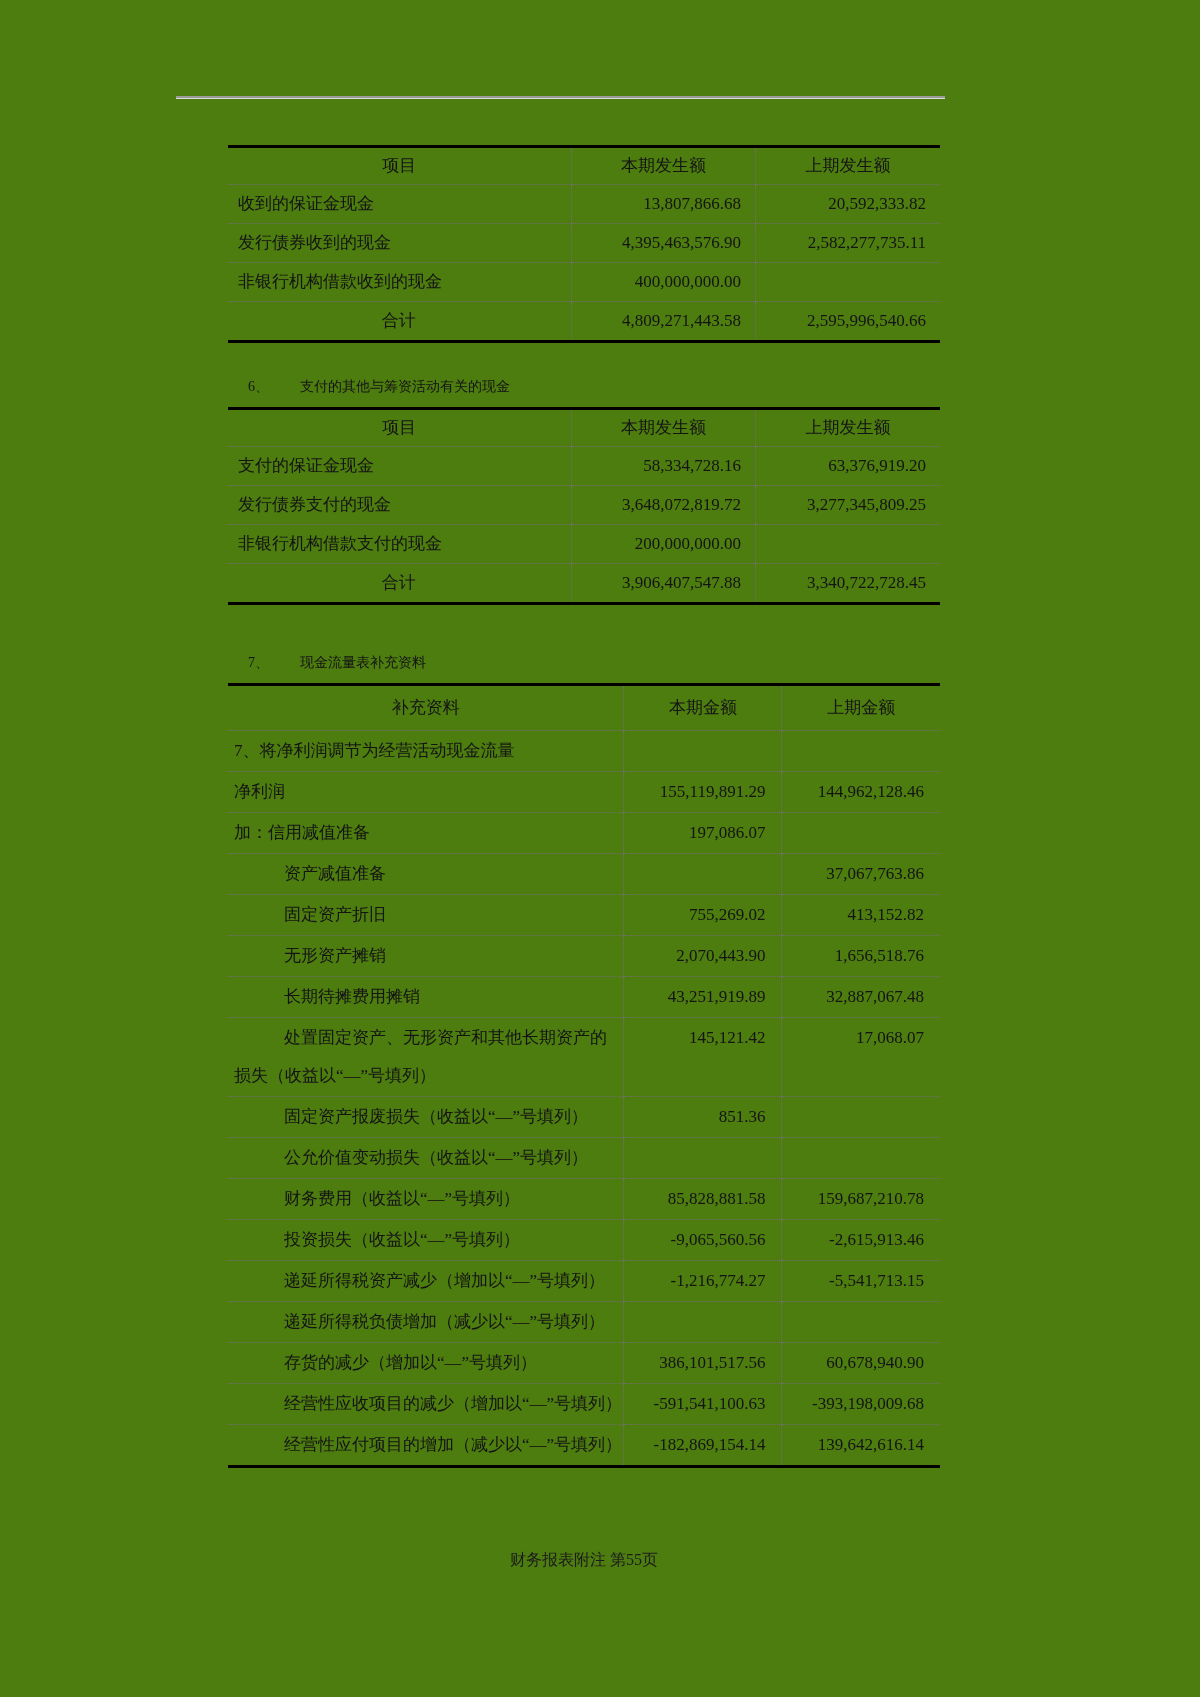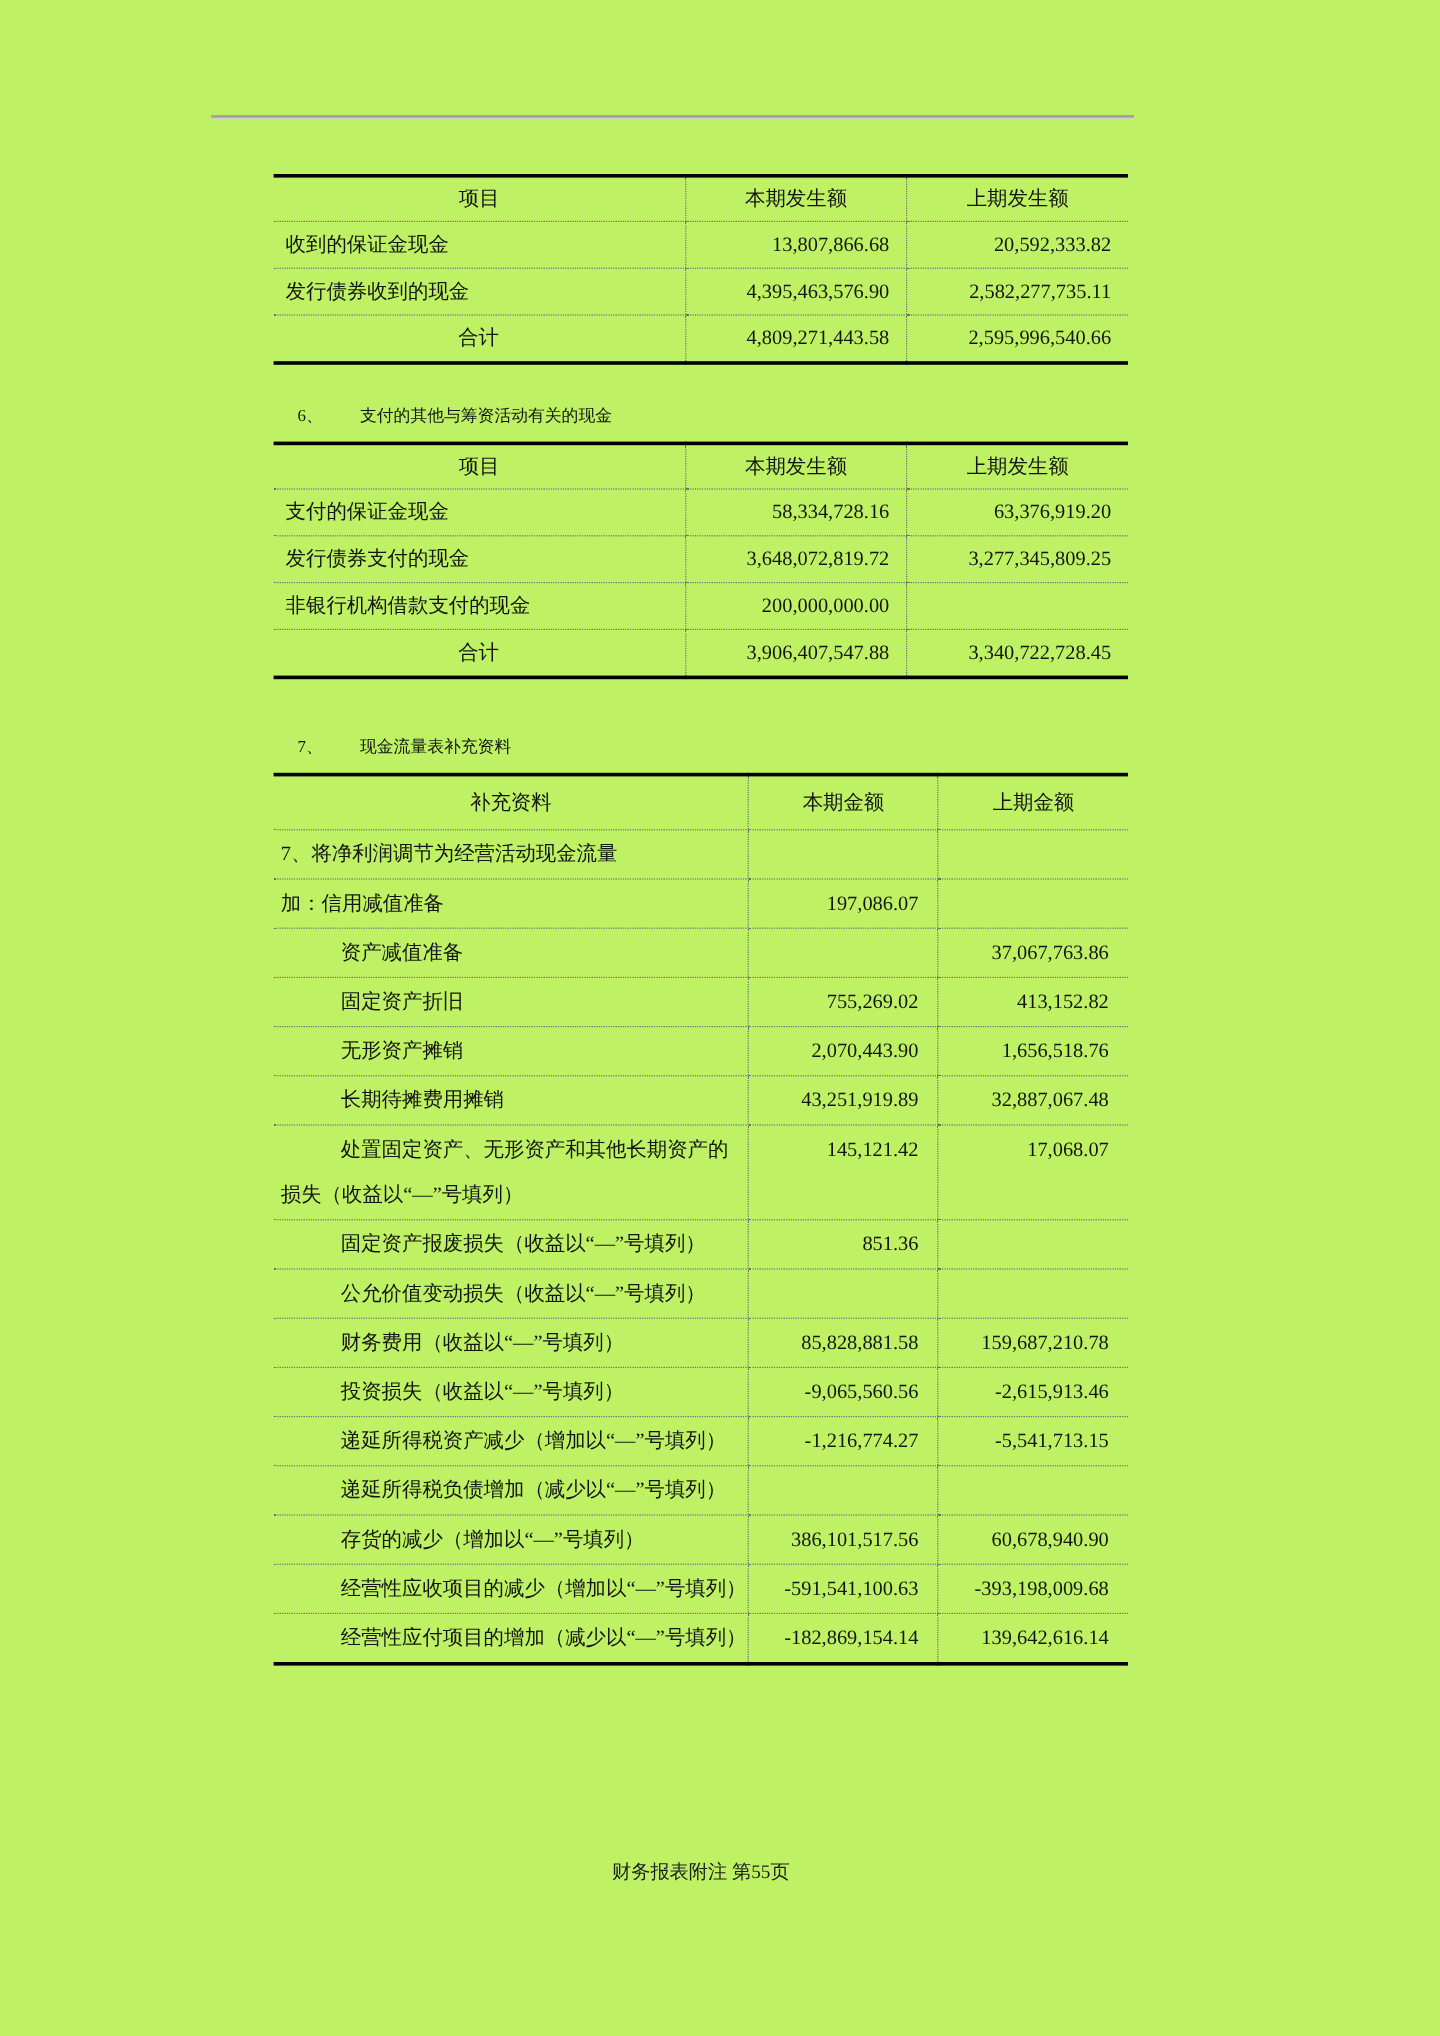--- a/index.html
+++ b/index.html
@@ -1,17 +1,17 @@
 <!DOCTYPE html>
 <html><head>
 <meta charset="utf-8">
 <style>
   html,body{margin:0;padding:0;background:#fafafa;}
   .page{
-    position:relative;width:1200px;height:1697px;background:#bef264;overflow:hidden;
+    position:relative;width:1200px;height:1697px;background:#4d7c0f;overflow:hidden;
     font-family:"Liberation Serif","DejaVu Serif",serif;color:#141414;
   }
   .top-rule{position:absolute;left:176px;top:96px;width:769px;height:2px;
     background:#9b9b9b;border-bottom:1px solid #d8d8d8;}
   .content{position:absolute;left:228px;top:145px;width:712px;}
   table{border-collapse:collapse;width:100%;table-layout:fixed;}
   .fin-table{border-top:3px solid #000;border-bottom:3px solid #000;}
   th{font-weight:normal;}
   th,td{font-size:17px;vertical-align:top;overflow:hidden;}
   thead th{border-bottom:1px dotted #6f6f6f;text-align:center;}
@@ -62,20 +62,25 @@
           <tr class="single">
             <td class="c-label">收到的保证金现金</td>
             <td class="c-num">13,807,866.68</td>
             <td class="c-num">20,592,333.82</td>
           </tr>
           <tr class="single">
             <td class="c-label">发行债券收到的现金</td>
             <td class="c-num">4,395,463,576.90</td>
             <td class="c-num">2,582,277,735.11</td>
           </tr>
+          <tr class="single">
+            <td class="c-label">非银行机构借款收到的现金</td>
+            <td class="c-num">400,000,000.00</td>
+            <td class="c-num"></td>
+          </tr>
           <tr class="total single">
             <td class="c-label">合计</td>
             <td class="c-num">4,809,271,443.58</td>
             <td class="c-num">2,595,996,540.66</td>
           </tr>
         </tbody>
     </table>
 
     <div class="section-heading sh6">
       <span class="sec-num">6、</span><span>支付的其他与筹资活动有关的现金</span>
@@ -133,20 +138,25 @@
           <th>上期金额</th>
         </tr>
       </thead>
       <tbody>
           <tr class="single">
             <td class="c-label">7、将净利润调节为经营活动现金流量</td>
             <td class="c-num"></td>
             <td class="c-num"></td>
           </tr>
           <tr class="single">
+            <td class="c-label">净利润</td>
+            <td class="c-num">155,119,891.29</td>
+            <td class="c-num">144,962,128.46</td>
+          </tr>
+          <tr class="single">
             <td class="c-label">加：信用减值准备</td>
             <td class="c-num">197,086.07</td>
             <td class="c-num"></td>
           </tr>
           <tr class="ind single">
             <td class="c-label">资产减值准备</td>
             <td class="c-num"></td>
             <td class="c-num">37,067,763.86</td>
           </tr>
           <tr class="ind single">

